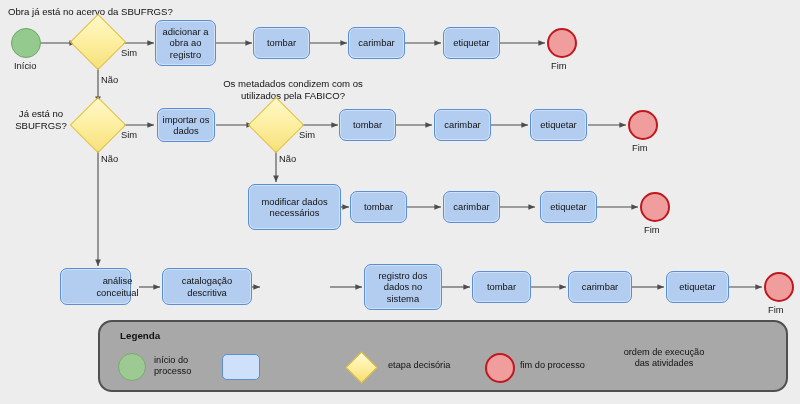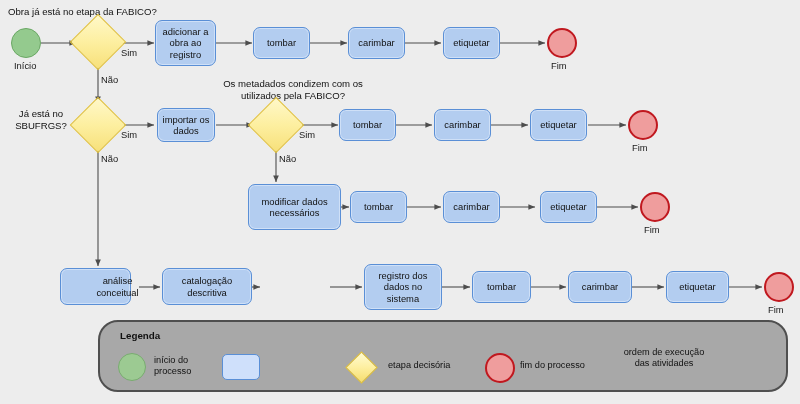--- a/index.html
+++ b/index.html
@@ -85,21 +85,21 @@
   }
   
   #legend {
     position: absolute;
     left: 98px;
     top: 320px;
     width: 690px;
     height: 72px;
     background: #a8a8a8;
     border: 2px solid #4f4f4f;
-    border-radius: 20px;
+    border-radius: 14px;
     box-sizing: border-box;
   }
   #legend .title {
     position: absolute;
     left: 20px; top: 8px;
     font-size: 9.8px;
     font-weight: bold;
     color: #111;
   }
   .lg-text {
@@ -177,21 +177,21 @@
       <path d="M330,287 L362,287"></path>
       <path d="M442,287 L470,287"></path>
       <path d="M531,287 L566,287"></path>
       <path d="M632,287 L664,287"></path>
       <path d="M729,287 L762,287"></path>
 
       <path d="M586,363 L620,363"></path>
     </g>
   </svg>
 
-  <div class="q-label" style="left:8px; top:6px;">Obra já está no etapa da FABICO?</div>
+  <div class="q-label" style="left:8px; top:6px;">Obra já está no acervo da SBUFRGS?</div>
 
   <div class="q-label multi" style="left:204px; top:78px; width:178px; text-align:center;">Os metadados condizem com os utilizados pela FABICO?</div>
 
   <div class="q-label multi" style="left:8px; top:108px; width:66px; text-align:center;">Já está no SBUFRGS?</div>
 
   <div class="node circle-start" style="left:11px; top:28px; width:30px; height:30px;"></div>
   <div class="lbl" style="left:14px; top:60px;">Início</div>
 
   <div class="node diamond" style="left:78px; top:22px; width:40px; height:40px; background:none; border:none;">
     <div class="diamond-inner"></div>

